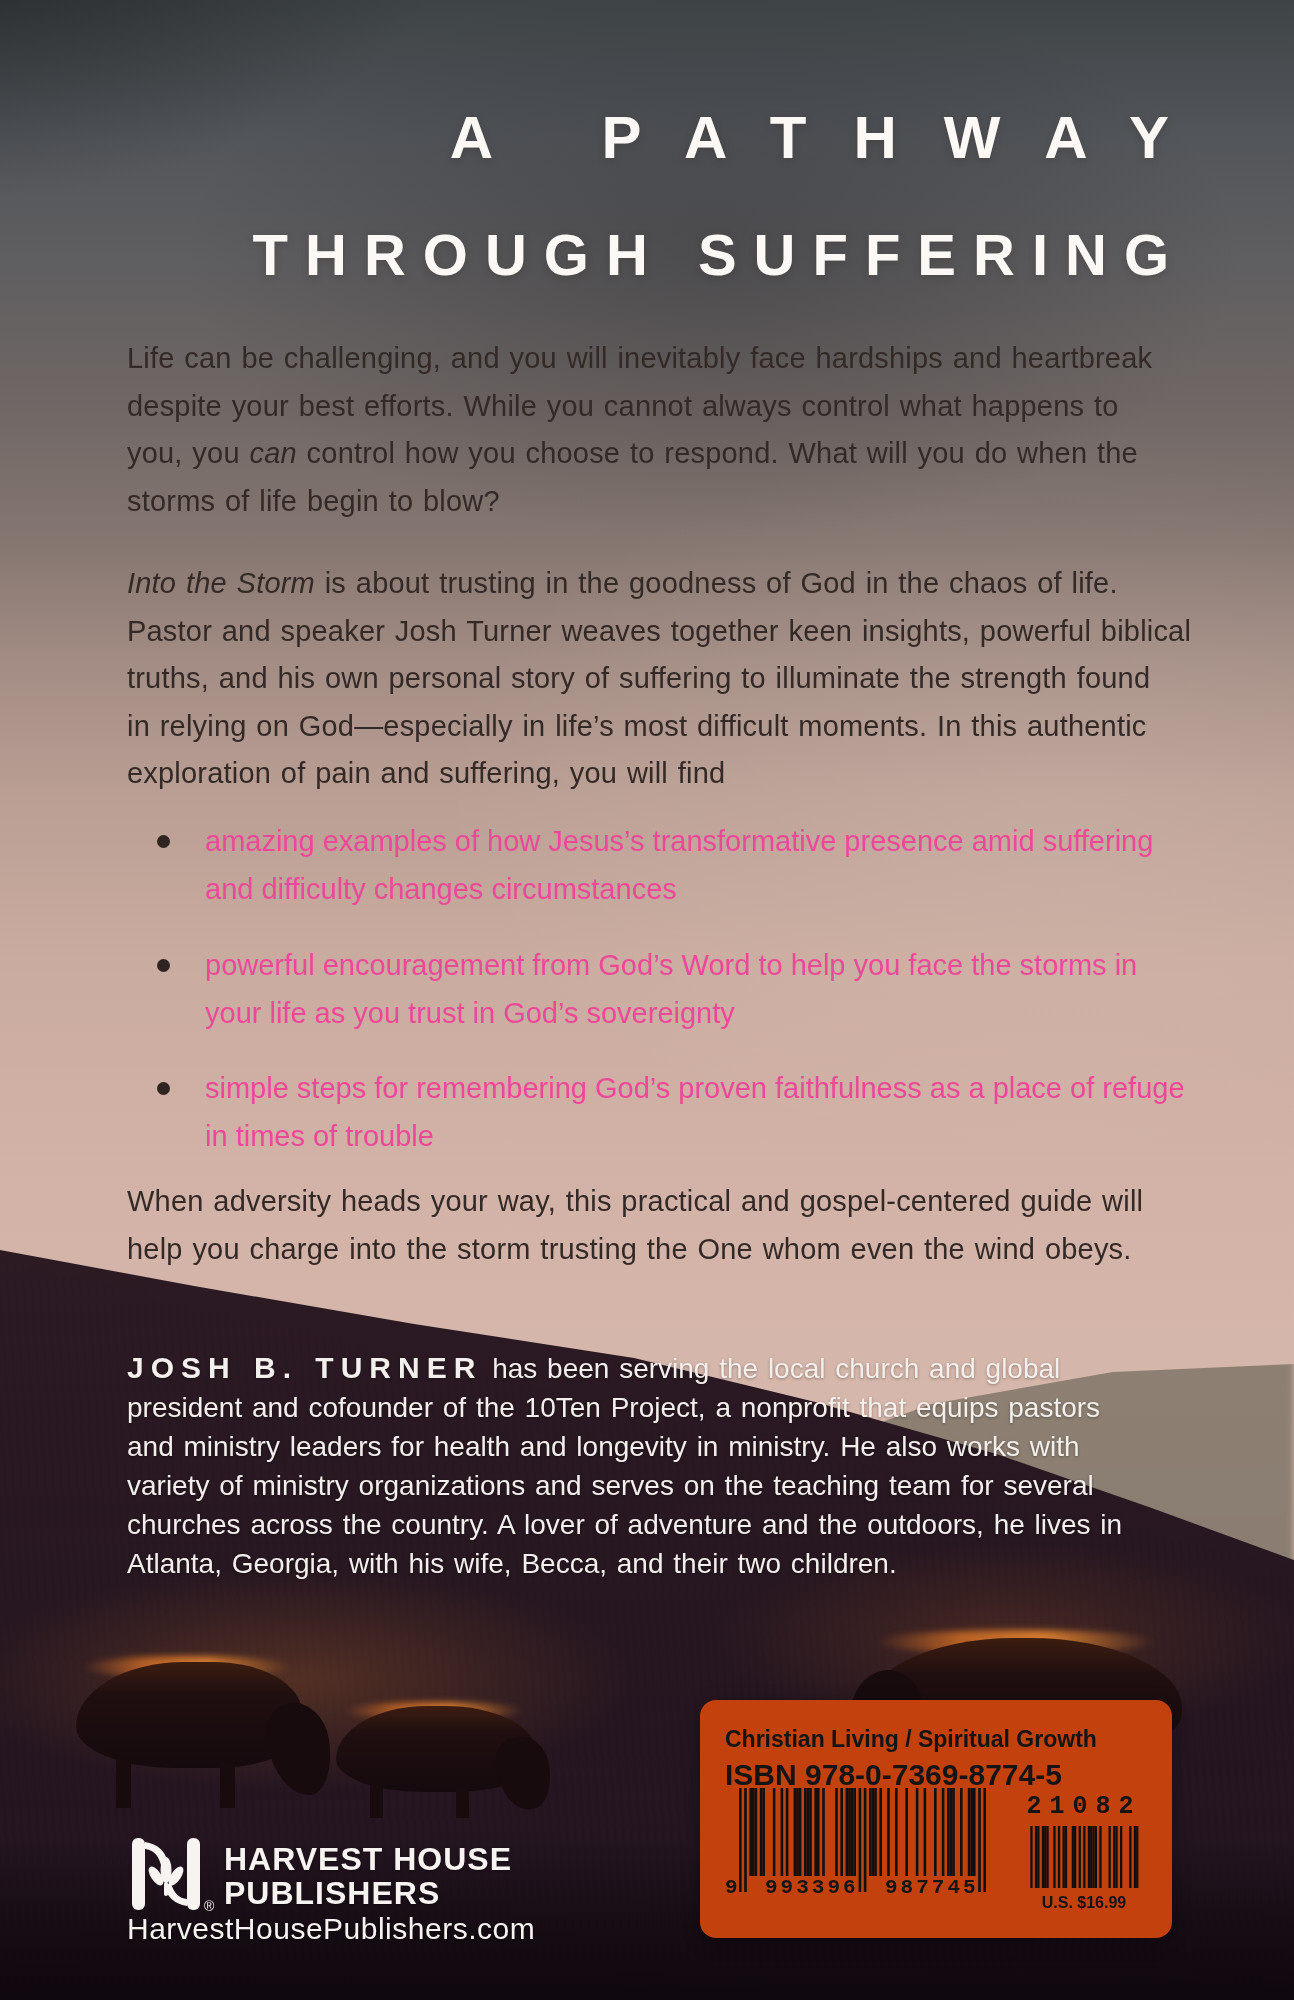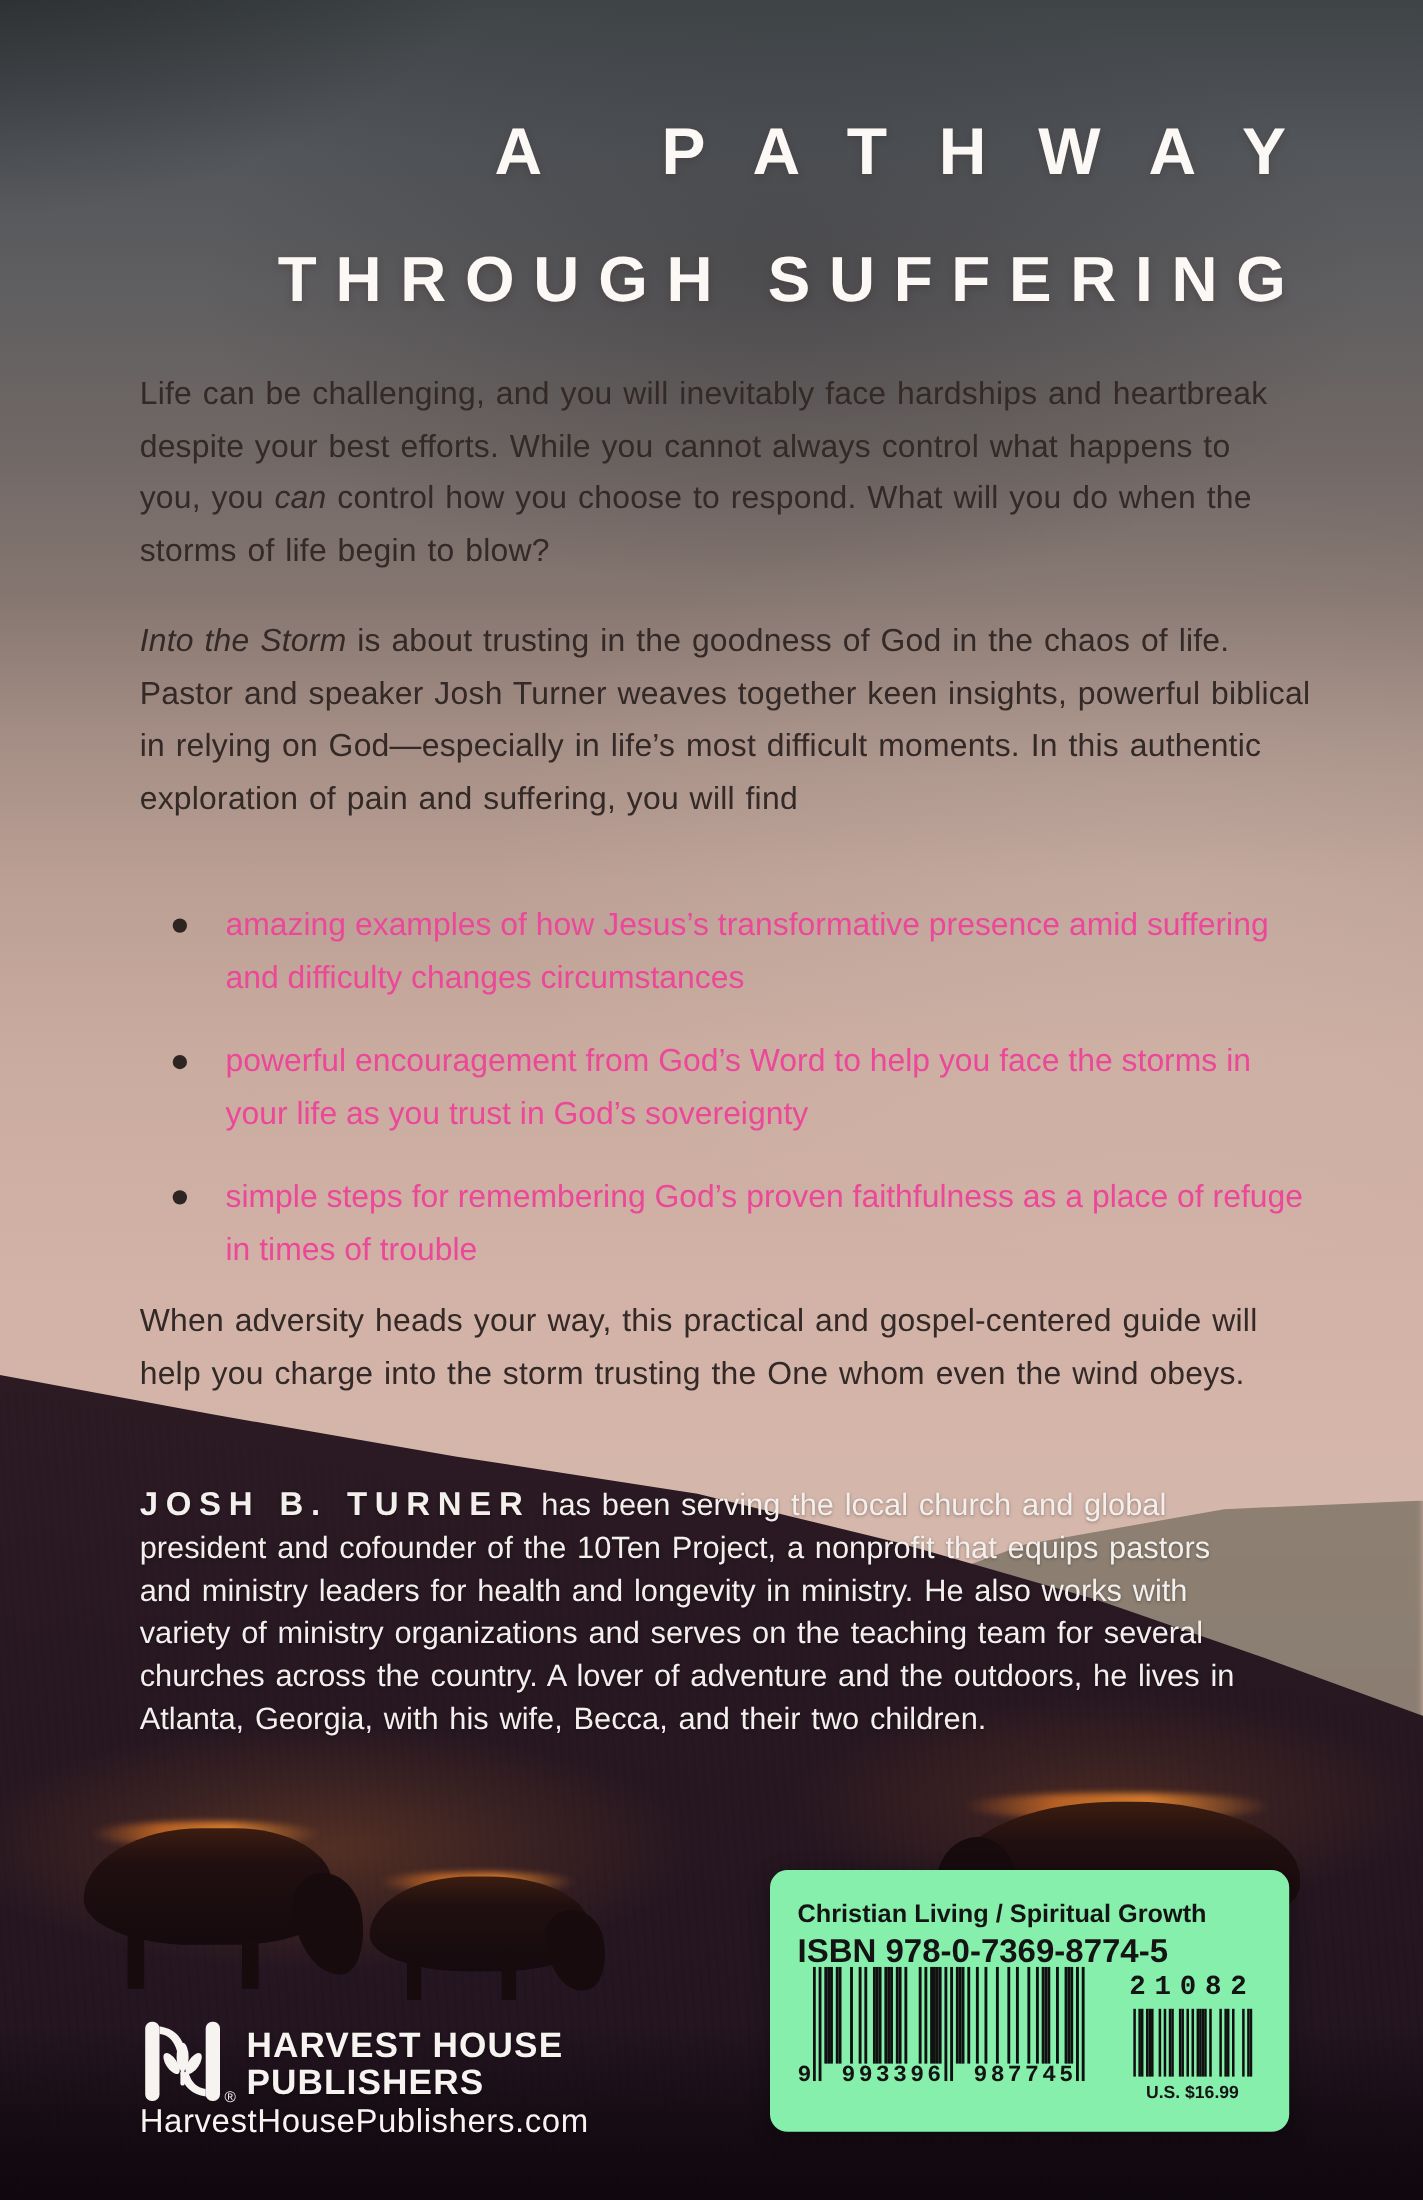--- a/index.html
+++ b/index.html
@@ -58,21 +58,21 @@
   .bullet-item{position:relative;padding-left:78px;}
   .bullet-item .dot{position:absolute;left:30px;top:17px;width:13px;height:13px;border-radius:50%;
     background:#2e2422;}
   .bullet-item div{white-space:nowrap;}
   .bio{position:absolute;left:127px;top:1348px;z-index:6;color:#f3efec;font-size:28px;
     line-height:39px;word-spacing:2px;text-shadow:0 1px 3px rgba(0,0,0,.35);}
   .bio div{white-space:nowrap;}
   .bio .author{font-weight:700;font-size:30px;letter-spacing:7px;}
   
   .isbn-box{position:absolute;left:700px;top:1700px;width:472px;height:238px;z-index:7;
-    background:#86efac;border-radius:16px;color:#141414;box-shadow:0 4px 18px rgba(0,0,0,.35);}
+    background:#c2410c;border-radius:16px;color:#141414;box-shadow:0 4px 18px rgba(0,0,0,.35);}
   .isbn-box .category{position:absolute;left:25px;top:26px;font-size:23px;font-weight:700;white-space:nowrap;}
   .isbn-box .isbn{position:absolute;left:25px;top:58px;font-size:30px;font-weight:700;white-space:nowrap;}
   .ean-wrap{position:absolute;left:25px;top:88px;width:280px;height:124px;}
   .ean-wrap svg{position:absolute;left:14px;top:0;fill:#101010;}
   .ean-digits span{position:absolute;top:88px;font-family:"Liberation Mono", monospace;
     font-size:21px;font-weight:700;letter-spacing:3px;background:transparent;}
   .addon-digits{position:absolute;left:318px;top:92px;width:132px;text-align:center;
     font-family:"Liberation Mono", monospace;font-size:25px;font-weight:700;letter-spacing:8px;}
   .addon-bars{position:absolute;left:328px;top:126px;fill:#101010;}
   .price{position:absolute;left:318px;top:194px;width:132px;text-align:center;
@@ -126,20 +126,21 @@
   <div class="copy" style="top:335px;">
     <div>Life can be challenging, and you will inevitably face hardships and heartbreak</div>
     <div>despite your best efforts. While you cannot always control what happens to</div>
     <div><span>you, you </span><span class="em">can</span><span> control how you choose to respond. What will you do when the</span></div>
     <div>storms of life begin to blow?</div>
   </div>
 
   <div class="copy" style="top:560px;">
     <div><span class="em">Into the Storm</span><span> is about trusting in the goodness of God in the chaos of life.</span></div>
     <div>Pastor and speaker Josh Turner weaves together keen insights, powerful biblical</div>
+    <div>truths, and his own personal story of suffering to illuminate the strength found</div>
     <div>in relying on God—especially in life’s most difficult moments. In this authentic</div>
     <div>exploration of pain and suffering, you will find</div>
   </div>
 
   <div class="bullets" style="top:818px;">
     <div class="bullet-item">
       <span class="dot"></span>
       <div>amazing examples of how Jesus’s transformative presence amid suffering</div>
       <div>and difficulty changes circumstances</div>
     </div>

